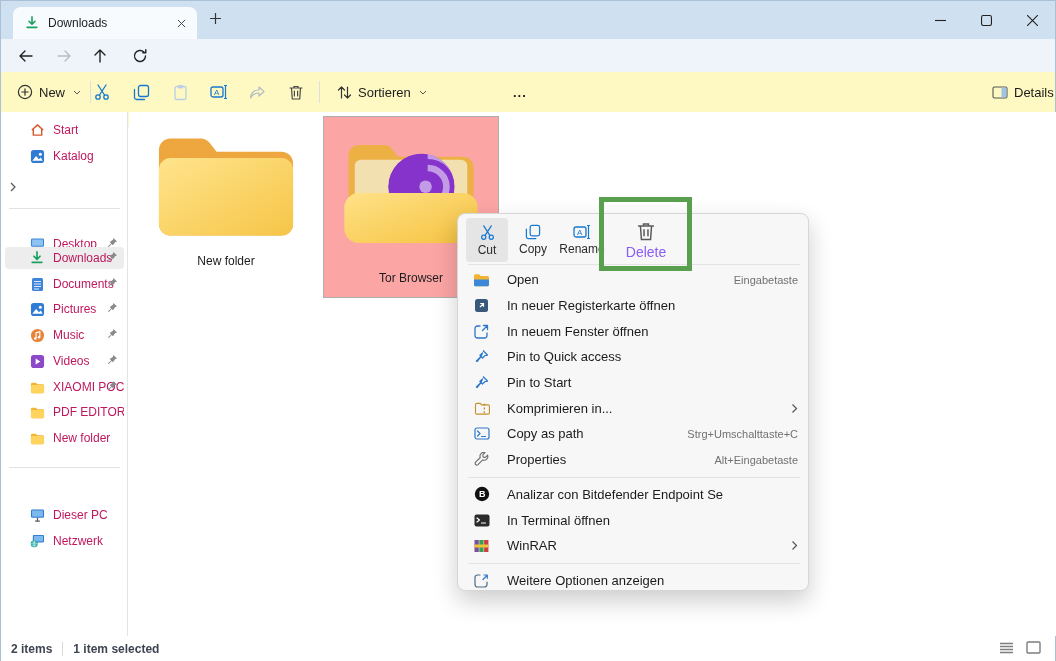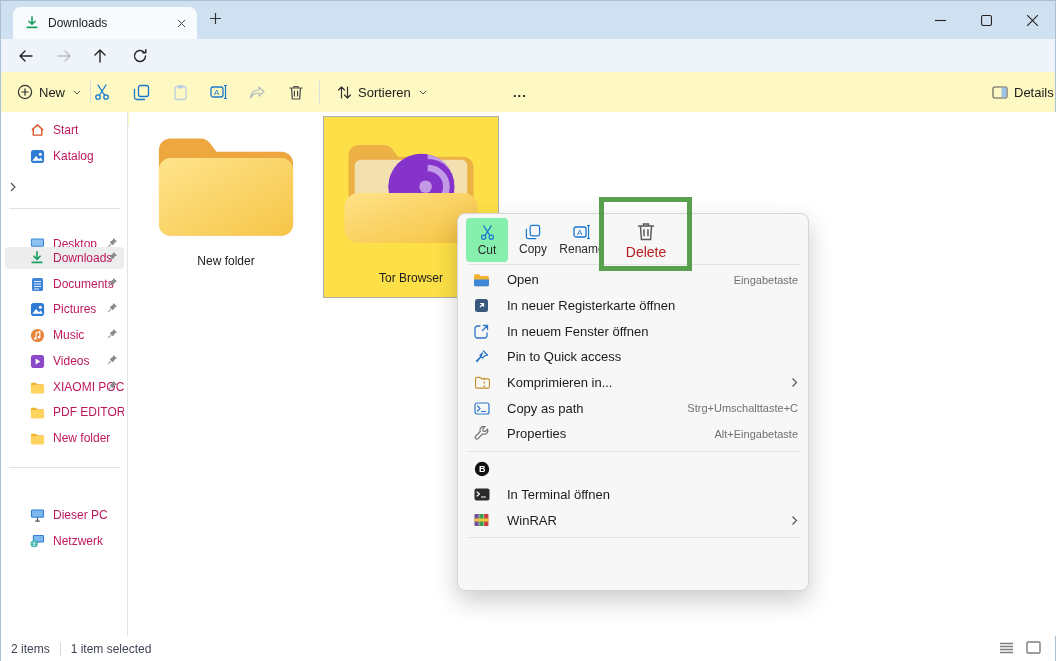--- a/index.html
+++ b/index.html
@@ -37,41 +37,41 @@
   .sicon { width:16px; height:16px; flex:none; display:flex; align-items:center; justify-content:center; }
   .slabel { font-size:12px; color:#be185d; margin-left:8px; white-space:nowrap; overflow:hidden; }
   .spin { position:absolute; right:4px; top:4px; width:13px; height:13px; }
   .schev { position:absolute; left:7px; top:5px; width:12px; height:12px; }
   .ssep { position:absolute; left:8px; width:111px; height:1px; background:#e2e2e2; }
 
   
   .content { position:absolute; left:128px; top:111px; width:928px; height:524px; background:#fff; }
   .tile { position:absolute; display:flex; flex-direction:column; align-items:center; }
   .tile-label { font-size:12px; color:#1b1b1b; margin-top:6px; }
-  .tile-sel { background:#fde047; border:1px solid #aeaeae; }
+  .tile-sel { background:#fca5a5; border:1px solid #aeaeae; }
 
   
   .cmenu { position:absolute; left:456px; top:212px; width:352px; height:378px; background:#f7f7f7; border:1px solid #d6d6d6; border-radius:8px; box-shadow:0 10px 24px rgba(0,0,0,.20); }
   .qa { position:absolute; top:4px; height:44px; display:flex; flex-direction:column; align-items:center; justify-content:center; gap:2px; border-radius:4px; font-size:12px; color:#2c2c2c; }
-  .qa-cut { left:8px; width:42px; background:#86efac; }
+  .qa-cut { left:8px; width:42px; background:#e5e5e5; }
   .qa-copy { left:54px; width:42px;align-items:center; }
   .qa-rename { left:100px; width:48px; }
   .qa-del { left:158px; width:60px; }
   .qbar-sep { position:absolute; left:10px; top:50px; width:332px; height:1px; background:#e3e3e3; }
   .mlist { position:absolute; left:0; top:53px; width:352px; }
   .mrow { height:25.7px; display:flex; align-items:center; padding:0 12px 0 15px;text-align:center; }
   .micon { width:17px; height:17px; flex:none; display:flex; align-items:center; justify-content:center; }
   .mlabel { font-size:13px; color:#1b1b1b; margin-left:17px; white-space:nowrap; }
   .mshort { margin-left:auto; font-size:11px; color:#717171; }
   .msub { margin-left:auto; }
   .msep { height:1px; background:#e3e3e3; margin:4px 10px; }
   .annot { position:absolute; left:598px; top:196px; width:93px; height:74px; border:5px solid #58a04d; z-index:40; }
 
   
-  .statusbar { position:absolute; left:0; top:635px; width:100%; height:26px; background:#fff; display:flex; align-items:center; }
+  .statusbar { position:absolute; left:0; top:635px; width:100%; height:26px; background:#fff; display:flex; align-items:center;font-weight:bold; }
   .status-txt { font-size:12px; color:#3e4452; }
   .status-div { width:1px; height:14px; background:#d9d9d9; margin:0 10px; }
   .viewicons { position:absolute; right:14px; top:5px; display:flex; gap:12px; }
   svg { display:block; }
 </style>
 </head>
 <body>
 
 <div class="window">
 
@@ -489,21 +489,21 @@
     <div class="qa qa-rename">
       <span>
         <svg width="18" height="16" viewBox="0 0 18 16">
             <rect x="1" y="3" width="12" height="10" rx="2" stroke="#1778d1" fill="none" stroke-width="1.3"></rect>
             <text x="4" y="11" font-size="8" fill="#1778d1" font-family="Liberation Sans">A</text>
             <path d="M15.5 1.5v13M14 1.5h3M14 14.5h3" stroke="#1778d1" stroke-width="1.2"></path>
           </svg>
       </span>
       <span>Rename</span>
     </div>
-    <div class="qa qa-del" style="font-size:14px; color:#b91c1c;">
+    <div class="qa qa-del" style="font-size:14px; color:#8b5cf6;">
       <span>
         <svg width="20" height="21" viewBox="0 0 16 17">
             <path d="M2 4h12M6 4V2.5h4V4M3.5 4l.8 11h7.4l.8-11M6.4 7v5M9.6 7v5" stroke="#5a5a5a" fill="none" stroke-width="1.2" stroke-linecap="round"></path>
           </svg>
       </span>
       <span>Delete</span>
     </div>
     <div class="qbar-sep"></div>
 
     <div class="mlist">
@@ -535,20 +535,28 @@
         </span>
         <span class="mlabel">In neuem Fenster öffnen</span>
       </div>
       <div class="mrow">
         <span class="micon">
           <svg width="15" height="15" viewBox="0 0 15 15">
               <path d="M9 1.5l4.5 4.5-2.6.6L8.5 9 7 7.5 2.8 12.8M7 7.5L2 12.5M7 7.5L5.9 6.4 8.5 4z" stroke="#2e77c7" stroke-width="1.3" fill="none" stroke-linejoin="round"></path>
             </svg>
         </span>
         <span class="mlabel">Pin to Quick access</span>
+      </div>
+      <div class="mrow">
+        <span class="micon">
+          <svg width="15" height="15" viewBox="0 0 15 15">
+              <path d="M9 1.5l4.5 4.5-2.6.6L8.5 9 7 7.5 2.8 12.8M7 7.5L2 12.5M7 7.5L5.9 6.4 8.5 4z" stroke="#2e77c7" stroke-width="1.3" fill="none" stroke-linejoin="round"></path>
+            </svg>
+        </span>
+        <span class="mlabel">Pin to Start</span>
       </div>
       <div class="mrow">
         <span class="micon">
           <svg width="16" height="13" viewBox="0 0 17 14">
               <path d="M1.5 3c0-.8.7-1.5 1.5-1.5h3.1c.5 0 1 .2 1.2.6l.8 1h6.9c.8 0 1.5.7 1.5 1.5v7c0 .8-.7 1.5-1.5 1.5H3c-.8 0-1.5-.7-1.5-1.5V3z" stroke="#c78f2e" fill="none" stroke-width="1.2"></path>
               <path d="M11 2v2m0 2v2m0 2v2" stroke="#c78f2e" stroke-width="1.4"></path>
             </svg>
         </span>
         <span class="mlabel">Komprimieren in...</span>
         <span class="msub">
@@ -577,20 +585,21 @@
         <span class="mshort">Alt+Eingabetaste</span>
       </div>
       <div class="msep"></div>
       <div class="mrow">
         <span class="micon">
           <svg width="16" height="16" viewBox="0 0 16 16">
               <circle cx="8" cy="8" r="7.2" fill="#111"></circle>
               <text x="5" y="11.4" font-size="9" font-weight="bold" fill="#fff" font-family="Liberation Sans">B</text>
             </svg>
         </span>
+        <span class="mlabel">Analizar con Bitdefender Endpoint Se</span>
       </div>
       <div class="mrow">
         <span class="micon">
           <svg width="16" height="13" viewBox="0 0 16 13">
               <rect x="0.5" y="0.5" width="15" height="12" rx="2" fill="#2b2b2b"></rect>
               <path d="M3 4l2.5 2L3 8" stroke="#fff" stroke-width="1.2" fill="none" stroke-linecap="round" stroke-linejoin="round"></path>
               <path d="M7.5 9h4" stroke="#fff" stroke-width="1.2" stroke-linecap="round"></path>
             </svg>
         </span>
         <span class="mlabel">In Terminal öffnen</span>
@@ -605,20 +614,29 @@
             </svg>
         </span>
         <span class="mlabel">WinRAR</span>
         <span class="msub">
           <svg width="7" height="11" viewBox="0 0 7 11">
               <path d="M1.5 1.5l4 4-4 4" stroke="#555" stroke-width="1.2" fill="none"></path>
             </svg>
         </span>
       </div>
       <div class="msep"></div>
+      <div class="mrow">
+        <span class="micon">
+          <svg width="15" height="15" viewBox="0 0 15 15">
+              <path d="M6 2H3.5A2.5 2.5 0 0 0 1 4.5v7A2.5 2.5 0 0 0 3.5 14h7A2.5 2.5 0 0 0 13 11.5V9" stroke="#4b6a87" fill="none" stroke-width="1.2" stroke-linecap="round"></path>
+              <path d="M9 6.5l4.3-4.3M10 2h3.3v3.3" stroke="#2e77c7" stroke-width="1.2" fill="none" stroke-linecap="round" stroke-linejoin="round"></path>
+            </svg>
+        </span>
+        <span class="mlabel">Weitere Optionen anzeigen</span>
+      </div>
     </div>
   </div>
 
   <div class="annot"></div>
 
   <div class="statusbar">
     <span class="status-txt" style="margin-left:10px">2 items</span>
     <span class="status-div"></span>
     <span class="status-txt">1 item selected</span>
     <div class="viewicons">

